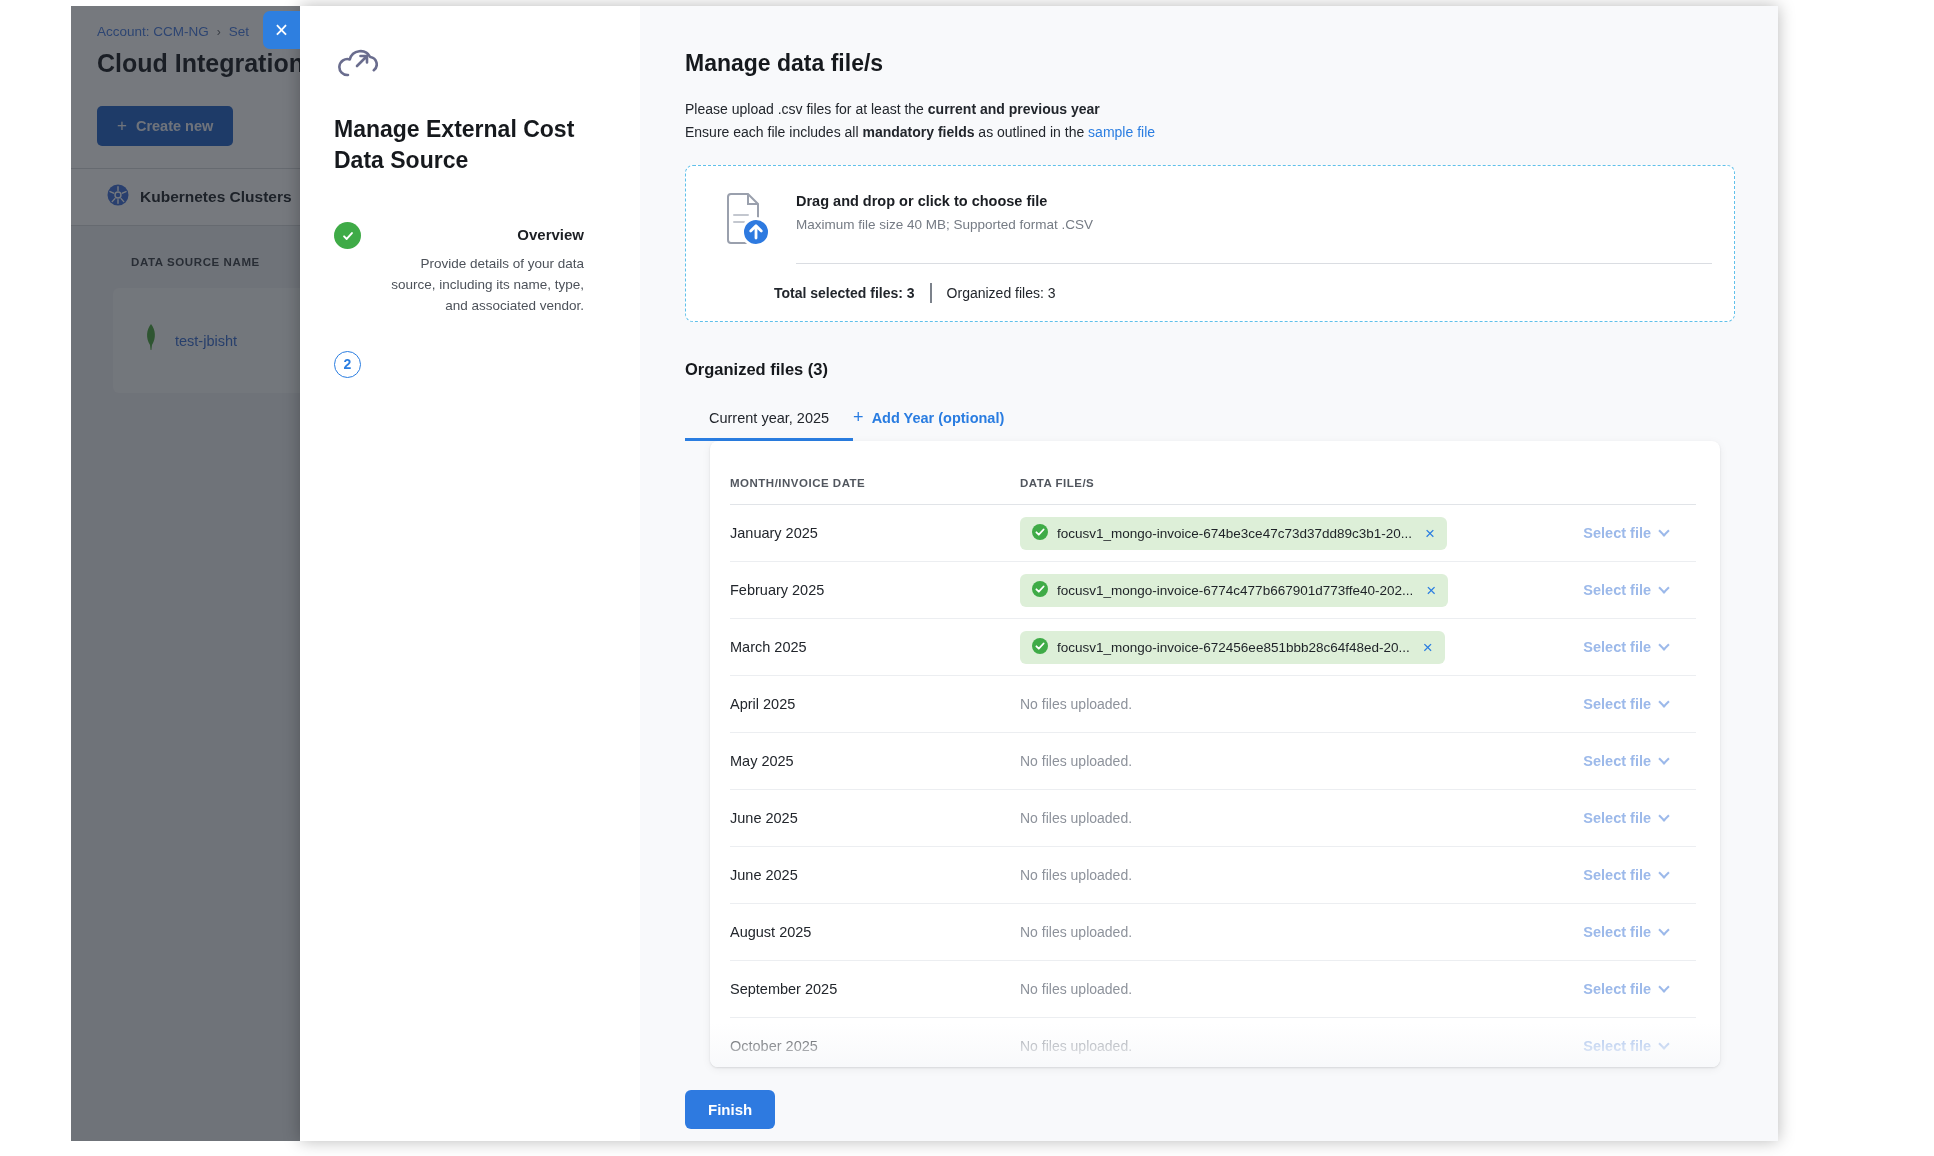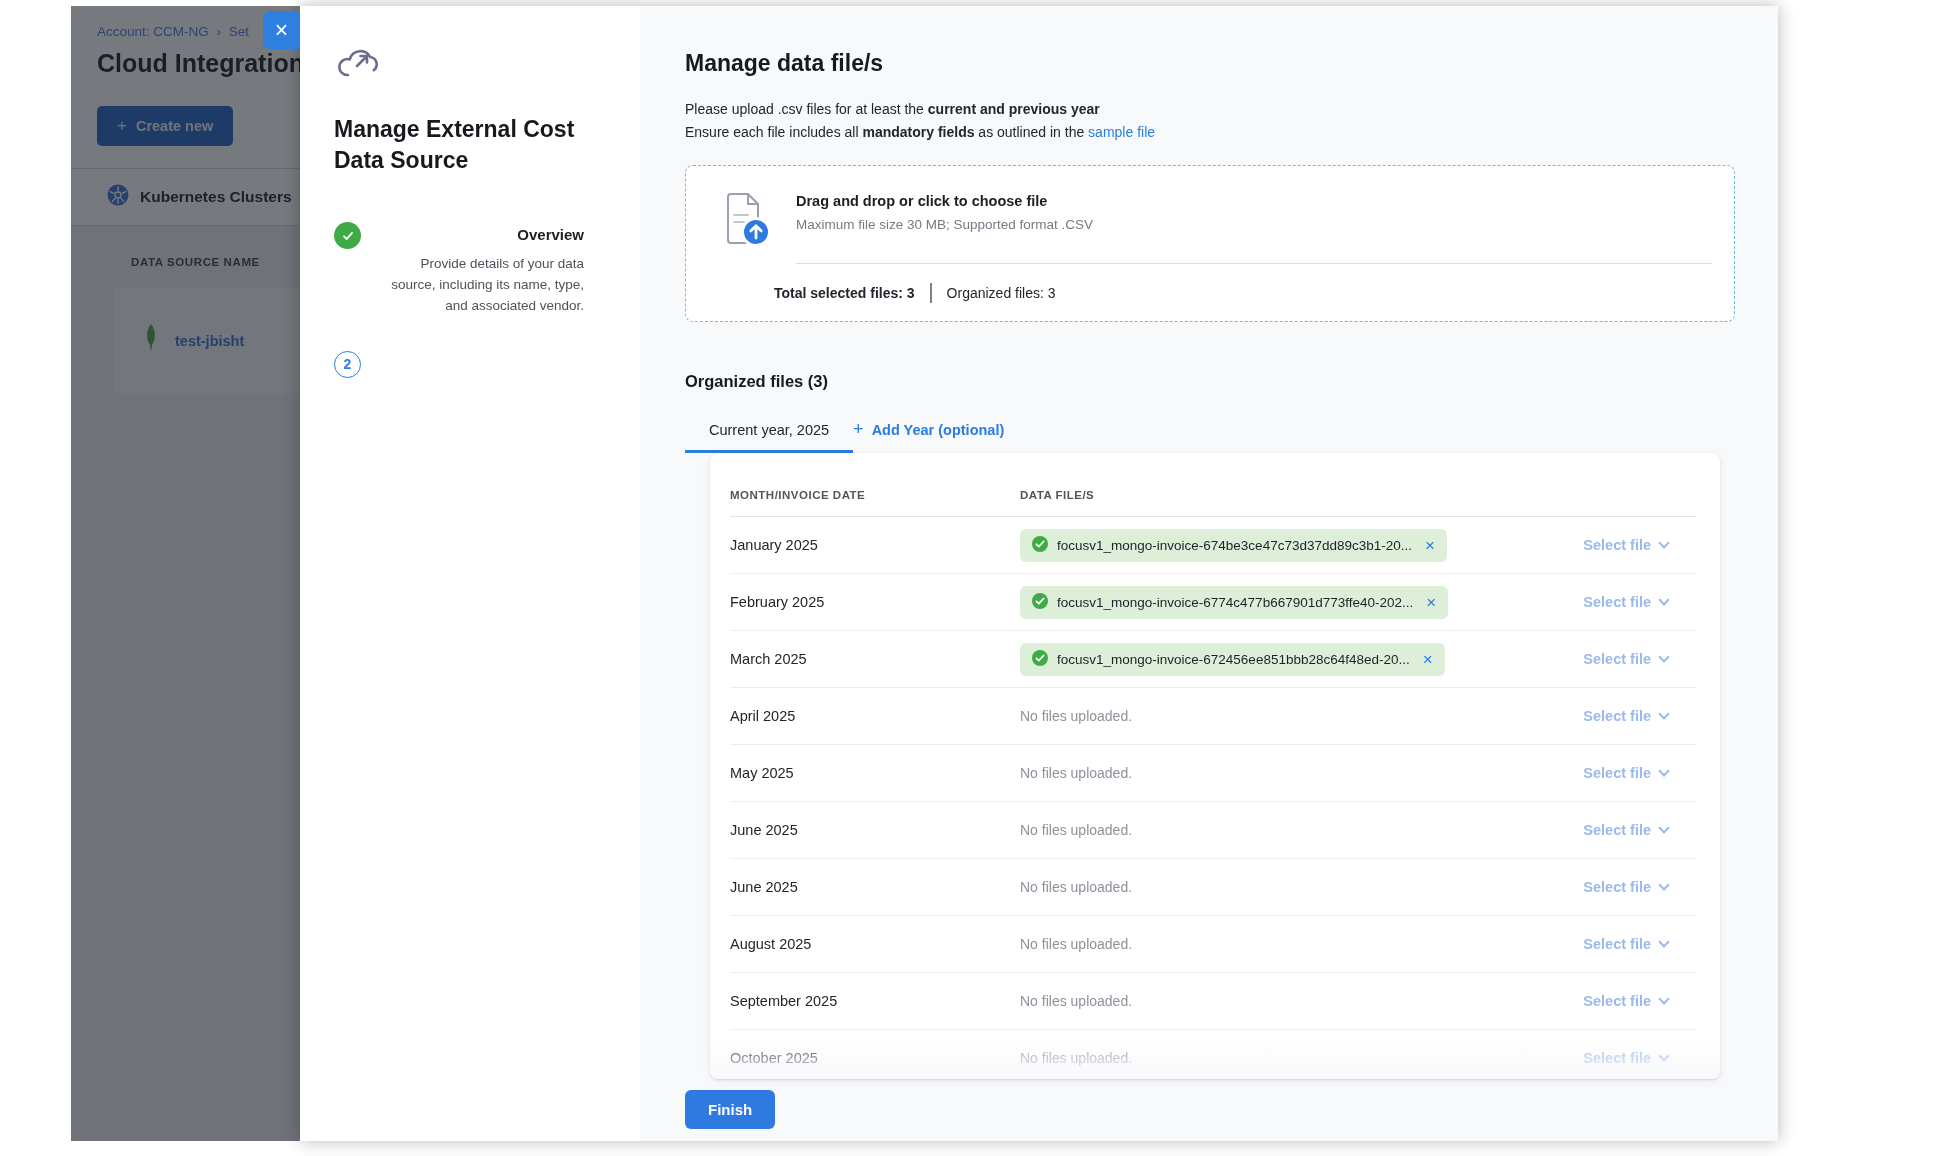--- a/index.html
+++ b/index.html
@@ -18,21 +18,21 @@
     background:#2565c7; color:#edf1f8; font-size:14.5px; font-weight:bold;
     padding:10px 20px; border-radius:5px; border:none; }
   .create-plus { font-size:17px; font-weight:normal; }
   .app-tabs { display:flex; align-items:center; gap:11px; margin-top:22px;
     padding:15px 0 15px 36px; border-top:1px solid #d6d9dd; border-bottom:1px solid #d6d9dd; }
   .app-tab-label { font-size:15.5px; font-weight:bold; color:#22262b; }
   .app-content { background:#eef0f3; height:100%; padding:30px 0 0 60px; }
   .ds-header { font-size:11.5px; font-weight:bold; letter-spacing:.6px; color:#3e4349; }
   .ds-card { margin:20px 0 0 -18px; width:250px; height:105px; background:#f8f9fa; border-radius:6px;
     display:flex; align-items:center; gap:16px; padding-left:30px; }
-  .ds-link { color:#3a6ed0; font-size:14.5px; font-weight:bold;text-align:center; }
+  .ds-link { color:#3a6ed0; font-size:14.5px; font-weight:normal;text-align:center; }
   .overlay { position:absolute; inset:0; background:rgba(26,32,40,.60); }
 
   
   .drawer { position:absolute; left:300px; top:6px; width:1478px; height:1135px; background:#fff;
     display:flex; box-shadow:0 0 16px rgba(0,0,0,.28); }
   .close-btn { position:absolute; left:-37px; top:5px; width:37px; height:38px; background:#2e7fe0;
     color:#fff; border:none; border-radius:7px 0 0 7px; font-size:23px; line-height:1;
     display:flex; align-items:center; justify-content:center; cursor:pointer; }
 
   
@@ -58,21 +58,21 @@
     padding:25px 22px 18px 32px; cursor:pointer; }
   .dz-top { display:flex; gap:24px; }
   .dz-icon { position:relative; width:54px; height:58px; flex:none; }
   .dz-title { font-size:14.5px; font-weight:bold; color:#1b1e23; padding-top:2px; }
   .dz-sub { margin-top:8px; font-size:13.5px; color:#757b84; }
   .dz-divider { margin:14px 0 0 78px; border-top:1px solid #dadde2; }
   .dz-totals { margin:19px 0 0 56px; display:flex; align-items:center; gap:15px; font-size:14px; }
   .dz-total-bold { font-weight:bold; }
   .dz-vline { width:2px; height:20px; background:#7c828b; }
 
-  .org-heading { margin-top:50px; font-size:16.5px; font-weight:bold; color:#16191d; }
+  .org-heading { margin-top:38px; font-size:16.5px; font-weight:bold; color:#16191d; }
   .tabs { margin-top:18px; display:flex; align-items:stretch; height:44px; }
   .tab-active { padding:0 24px; display:flex; align-items:center; font-size:14.5px; color:#22262c;
     border-bottom:3px solid #2a7de1; cursor:pointer; }
   .add-year { display:flex; align-items:center; gap:8px; color:#2a7de1; font-size:14.5px;
     font-weight:bold; cursor:pointer; padding-bottom:3px; }
   .add-year .plus { font-size:18px; font-weight:normal; }
 
   .card { margin-left:25px; width:1010px; height:626px; background:#fff; border-radius:8px;
     box-shadow:0 1px 2px rgba(31,35,41,.12), 0 2px 10px rgba(31,35,41,.06);
     overflow:hidden; position:relative; }
@@ -184,21 +184,21 @@
           <svg width="54" height="58" viewBox="0 0 54 58">
             <path d="M13 3 h17 l10 10 v36 a3 3 0 0 1 -3 3 H13 a3 3 0 0 1 -3 -3 V6 a3 3 0 0 1 3 -3 Z" fill="#fff" stroke="#9aa0ad" stroke-width="2"></path>
             <path d="M30 3 v10 h10" fill="none" stroke="#9aa0ad" stroke-width="2"></path>
             <path d="M16 24 h14 M16 31 h10" stroke="#c3c7cf" stroke-width="2" stroke-linecap="round"></path>
             <circle cx="38" cy="41" r="13.5" fill="#2e7ae0" stroke="#fff" stroke-width="3"></circle>
             <path d="M38 47 V35 M32.7 40 L38 34.7 L43.3 40" stroke="#fff" stroke-width="2.8" fill="none" stroke-linecap="round" stroke-linejoin="round"></path>
           </svg>
         </span>
         <div>
           <div class="dz-title">Drag and drop or click to choose file</div>
-          <div class="dz-sub">Maximum file size 30 MB; Supported format .CSV</div>
+          <div class="dz-sub">Maximum file size 40 MB; Supported format .CSV</div>
         </div>
       </div>
       <div class="dz-divider"></div>
       <div class="dz-totals">
         <span class="dz-total-bold">Total selected files: 3</span>
         <span class="dz-vline"></span>
         <span>Organized files: 3</span>
       </div>
     </div>
 

